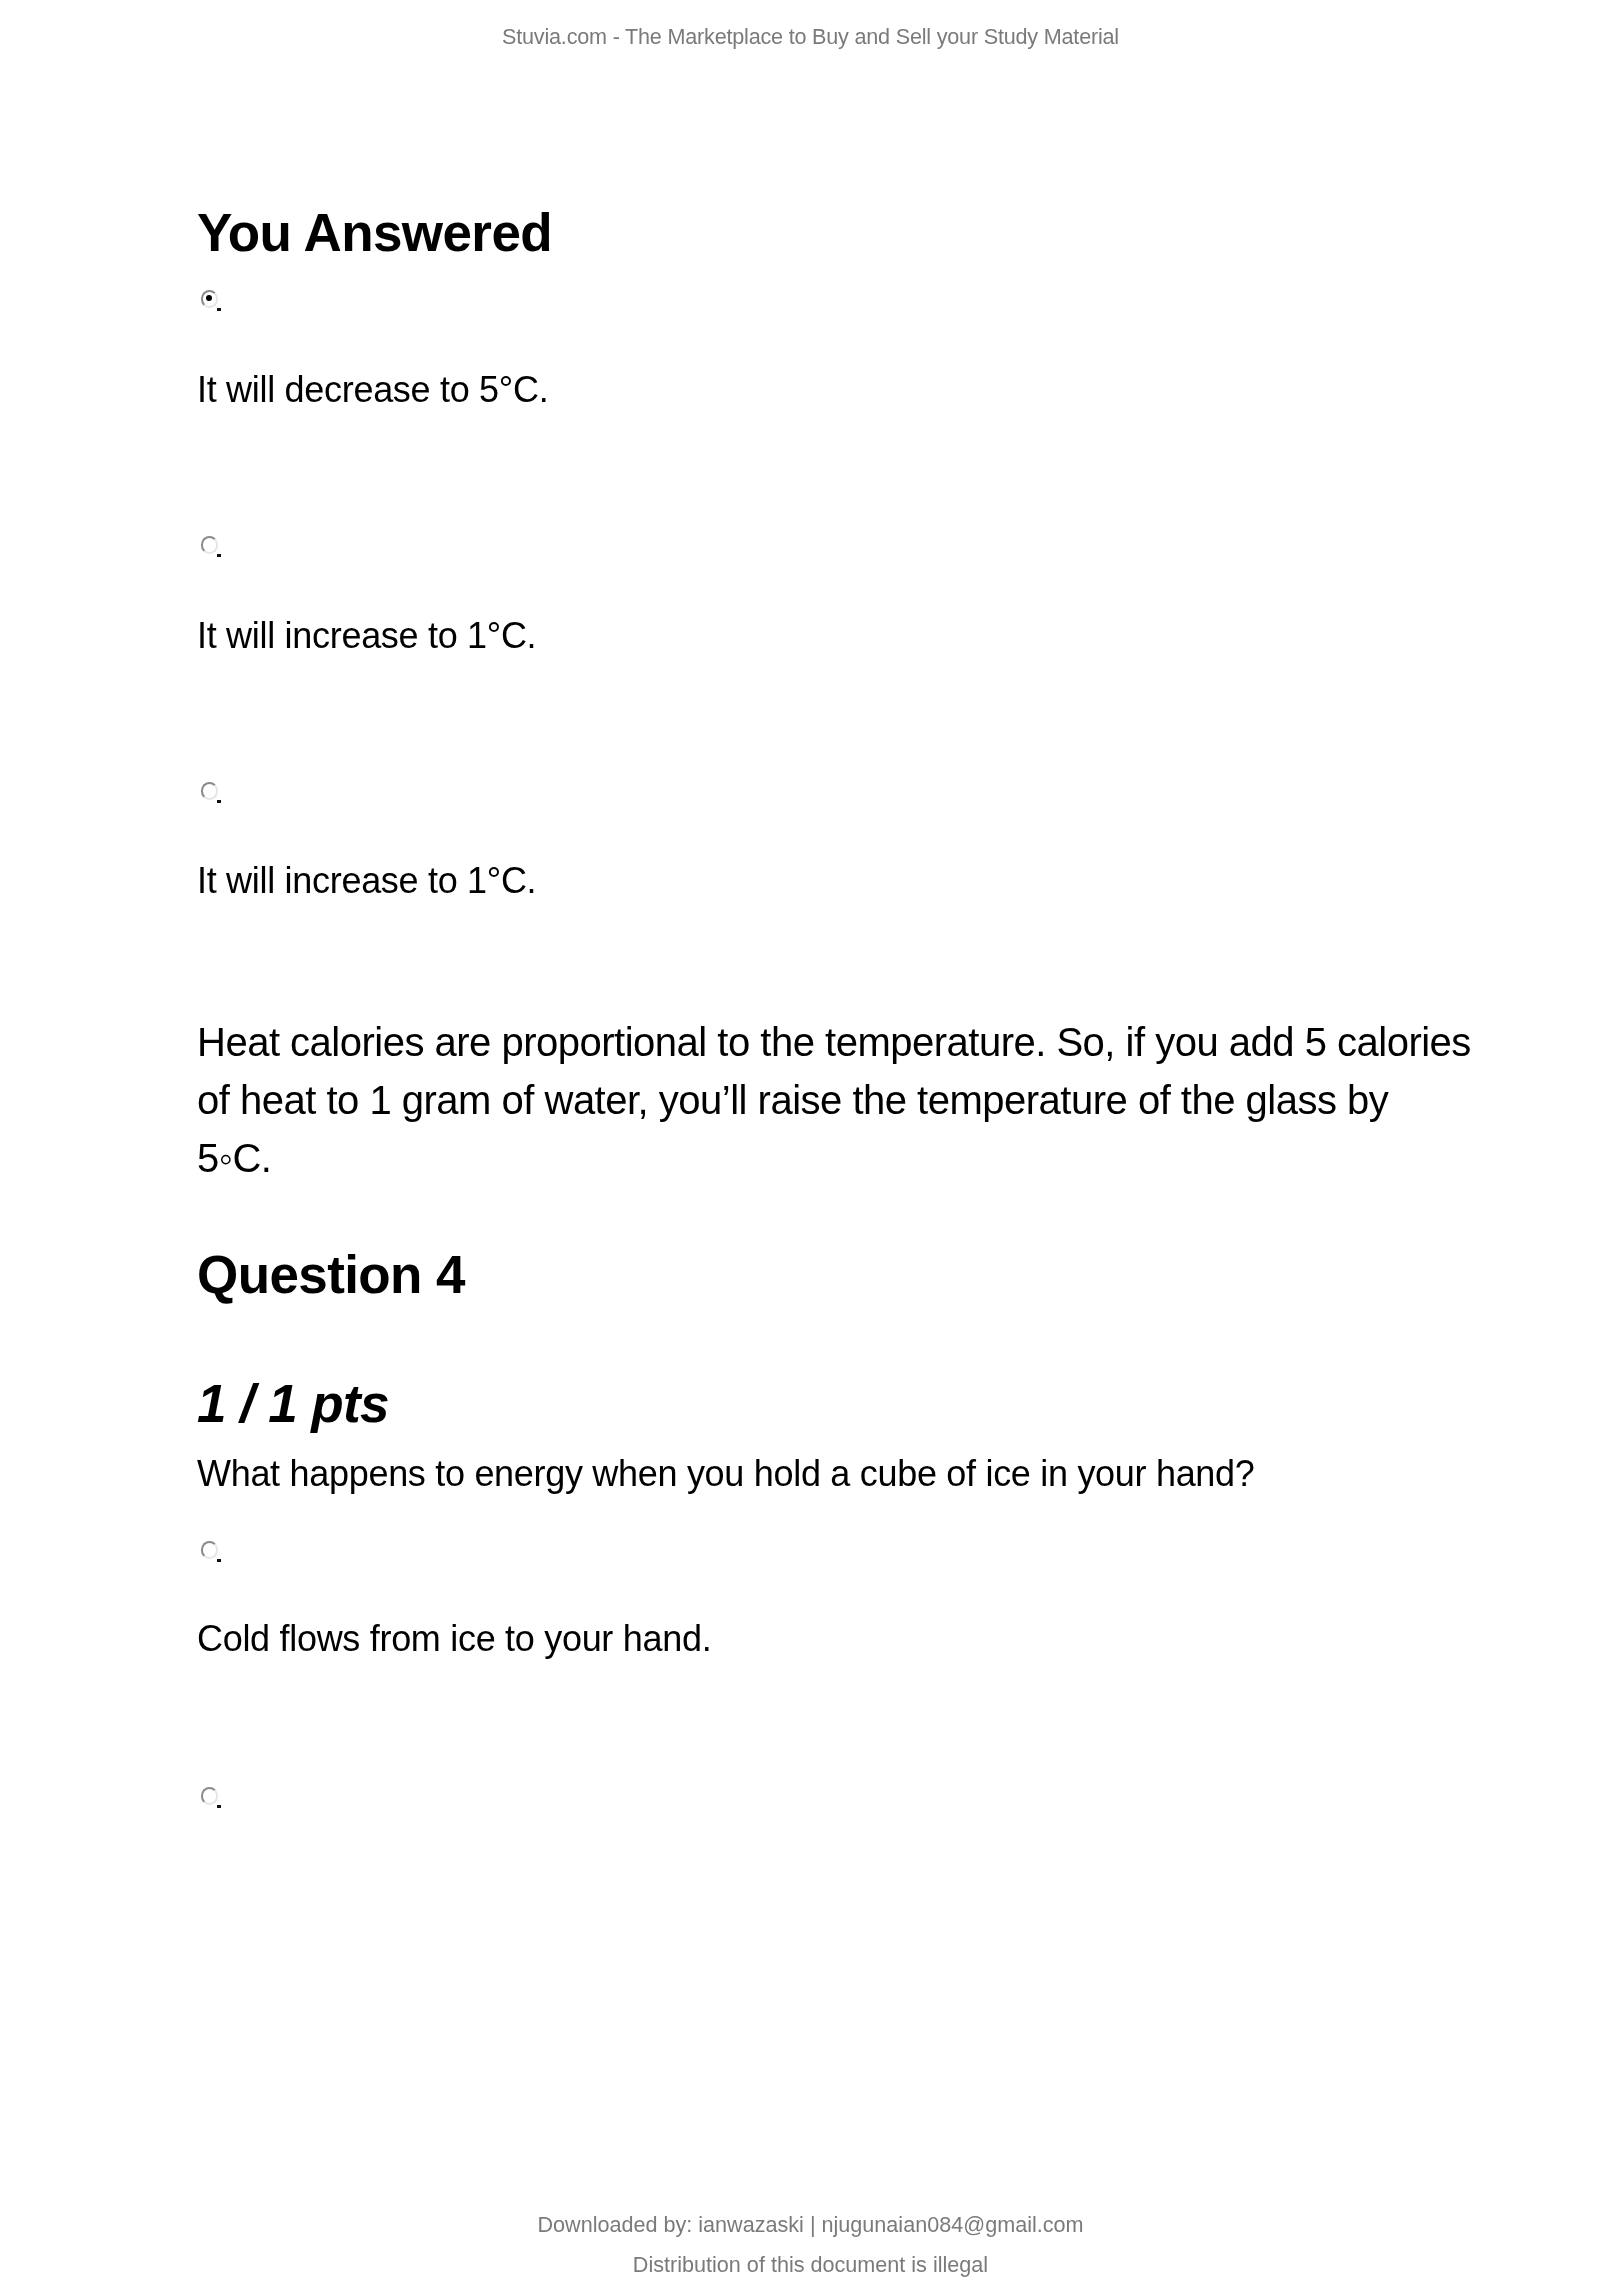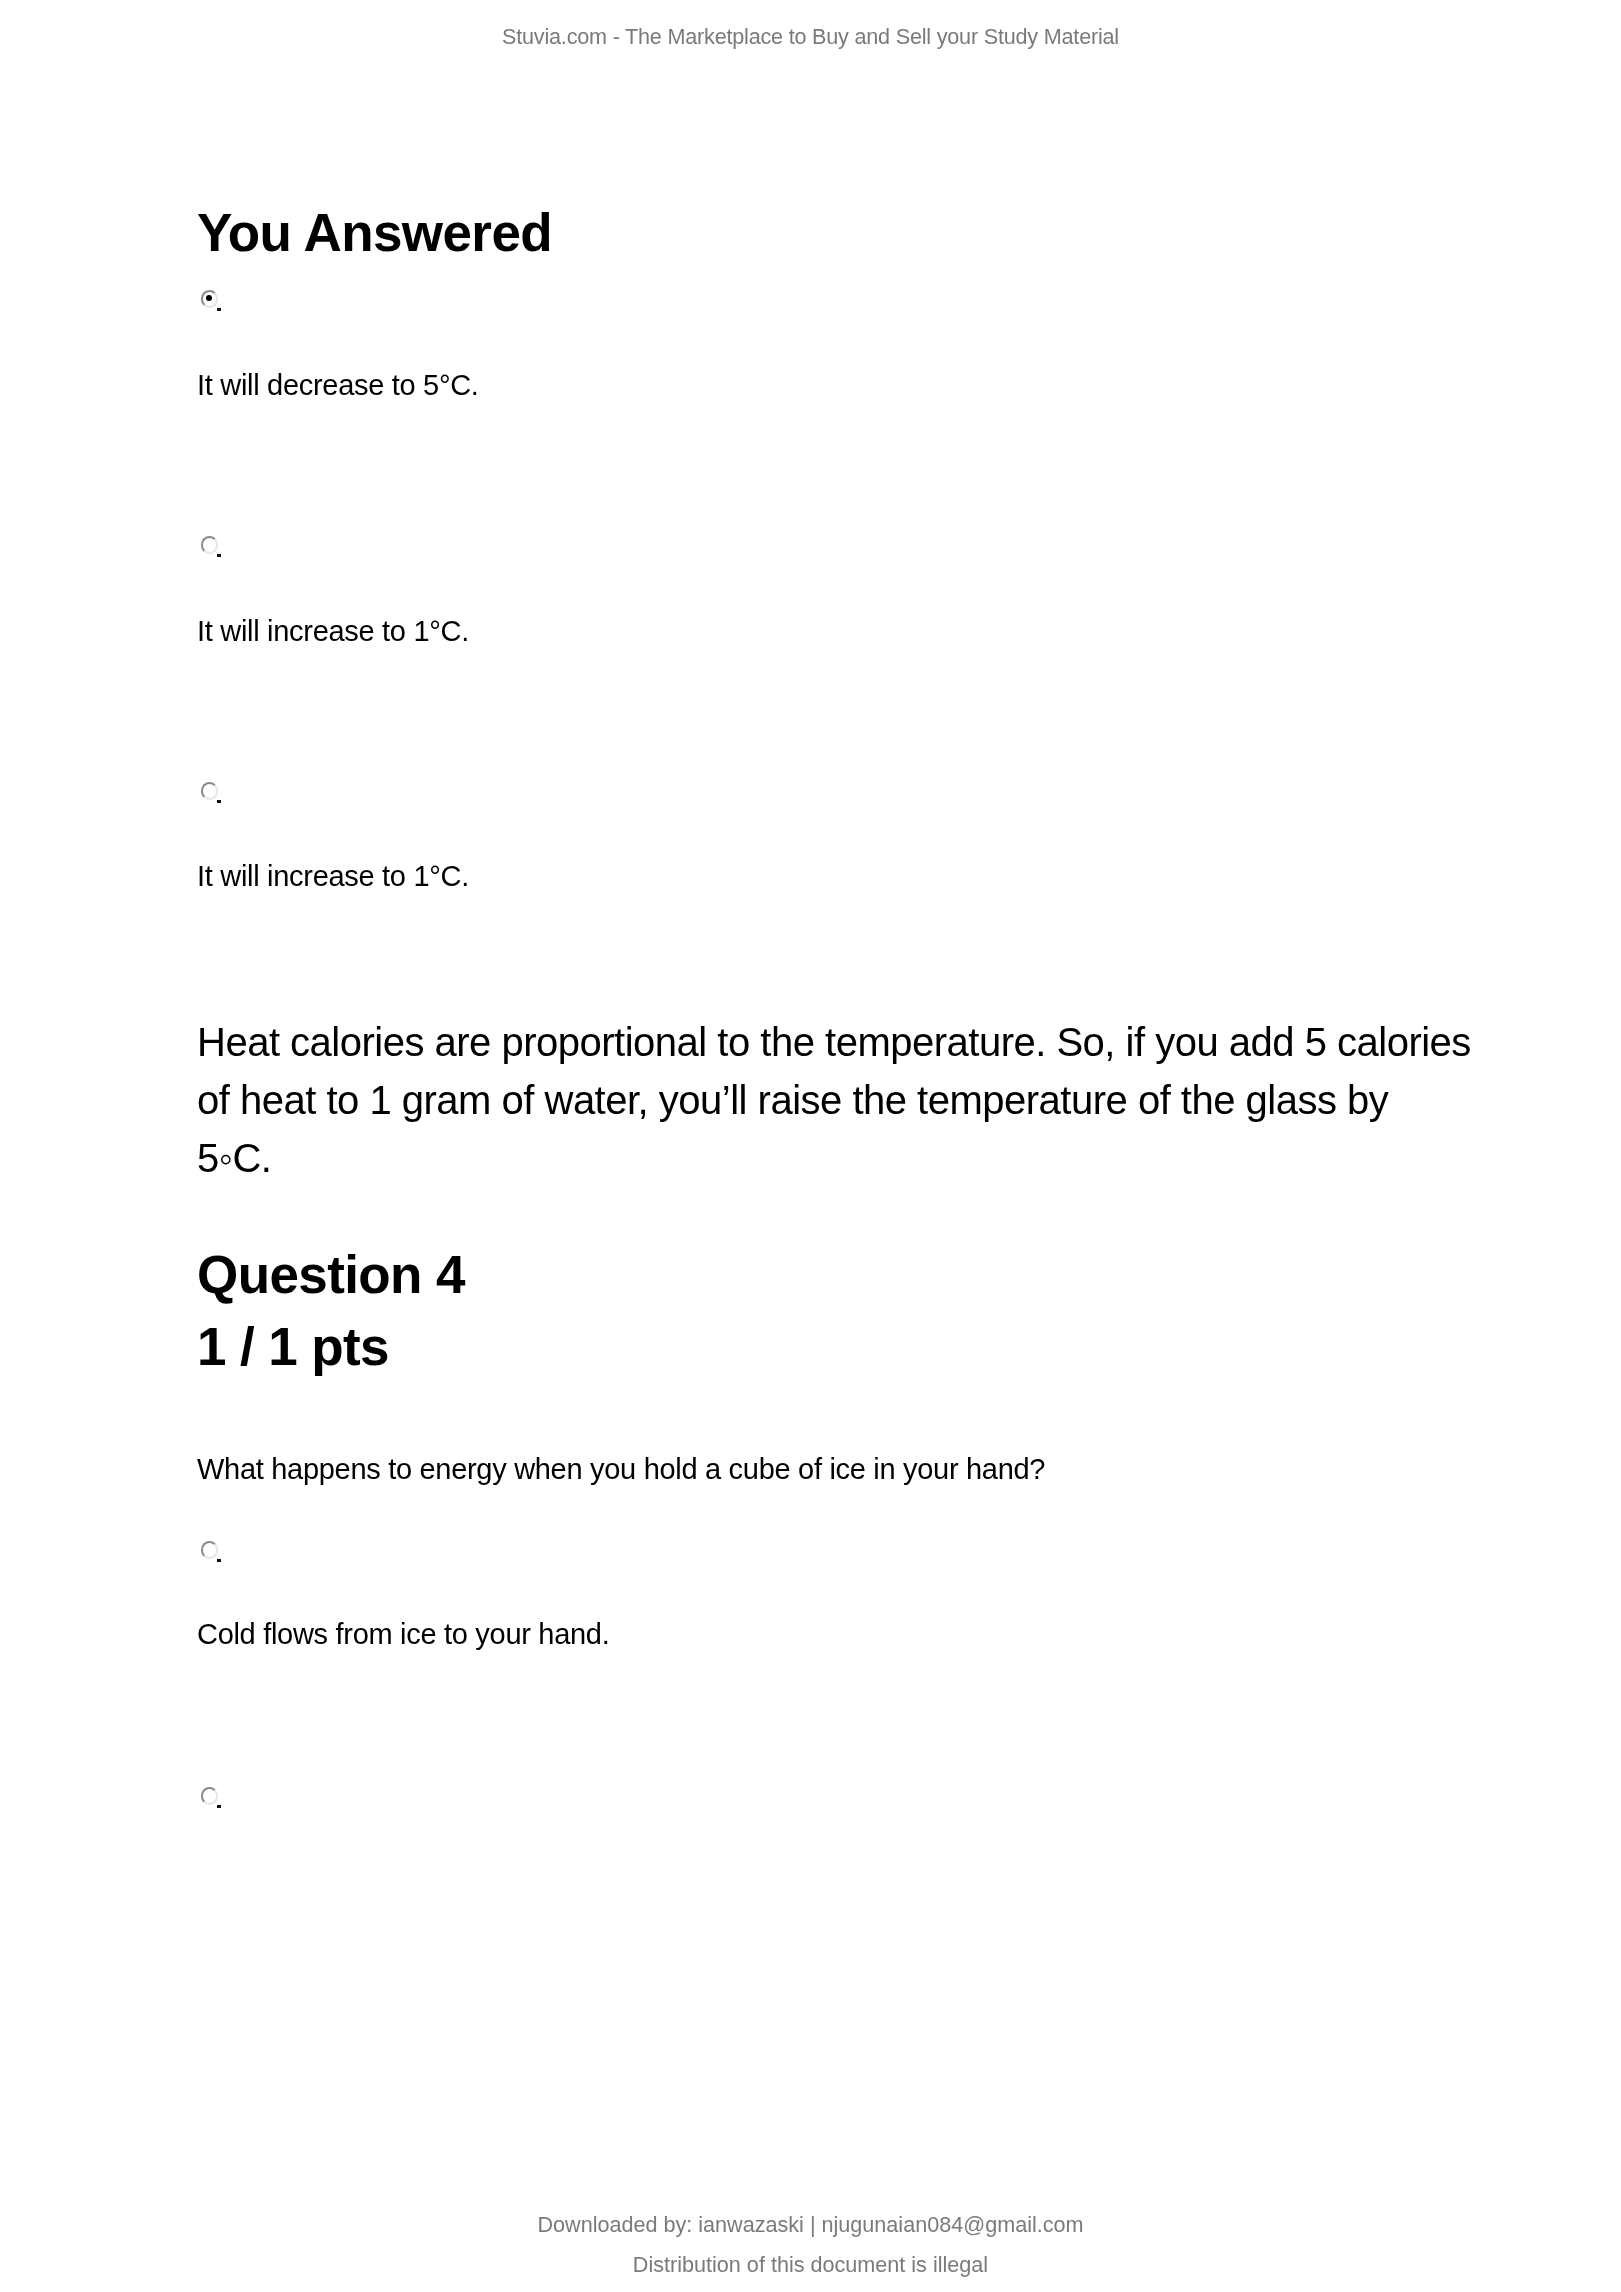--- a/index.html
+++ b/index.html
@@ -8,21 +8,21 @@
       position: absolute; top: 23.5px; left: 0; width: 1621px; text-align: center;
       font-family: "Liberation Sans", sans-serif; font-size: 21.6px; color: #7a7a7a;
       letter-spacing: -0.2px;
     }
     .content {
       position: absolute; left: 197px; top: 0; width: 1274px;
       font-family: "Liberation Sans", sans-serif; color: #000;
     }
     .blk { position: absolute; left: 0; white-space: nowrap; }
     .heading { font-weight: bold; font-size: 53px; letter-spacing: -0.6px; }
-    .body-text { font-size: 29px; letter-spacing: -0.3px; }
+    .body-text { font-size: 36px; letter-spacing: -0.3px; }
     .para { font-size: 40px; letter-spacing: -0.5px; line-height: 58px; width: 1274px; white-space: normal; }
     .radio {
       position: absolute; left: 3.9px; width: 17.6px; height: 17.6px;
       border-radius: 50%; box-sizing: border-box;
       border: 2.9px solid #8a8a8a; border-right-color: #e6e6e6; border-bottom-color: #e6e6e6;
     }
     .radio::after {
       content: ""; position: absolute; right: -4.9px; bottom: -5.9px; width: 3.9px; height: 3.9px; background: #111;
     }
     .radio.checked::before {
@@ -46,21 +46,21 @@
 
   <div class="radio" style="top:536px;"></div>
   <div class="blk body-text" style="top:615px;">It will increase to 1°C.</div>
 
   <div class="radio" style="top:782px;"></div>
   <div class="blk body-text" style="top:860px;">It will increase to 1°C.</div>
 
   <div class="blk para" style="top:1013px;">Heat calories are proportional to the temperature. So, if you add 5 calories of heat to 1 gram of water, you’ll raise the temperature of the glass by 5◦C.</div>
 
   <div class="blk heading" style="top:1244px;">Question 4</div>
-  <div class="blk heading" style="top:1316px;">1 / 1 pts</div>
+  <div class="blk heading" style="top:1373px;font-style:italic;">1 / 1 pts</div>
   <div class="blk body-text" style="top:1453px;text-align:center;">What happens to energy when you hold a cube of ice in your hand?</div>
 
   <div class="radio" style="top:1541px;"></div>
   <div class="blk body-text" style="top:1618px;">Cold flows from ice to your hand.</div>
 
   <div class="radio" style="top:1787px;"></div>
 </div>
 
 <div class="footer" style="top:2212px;">Downloaded by: ianwazaski | njugunaian084@gmail.com</div>
 <div class="footer" style="top:2252px;">Distribution of this document is illegal</div>

